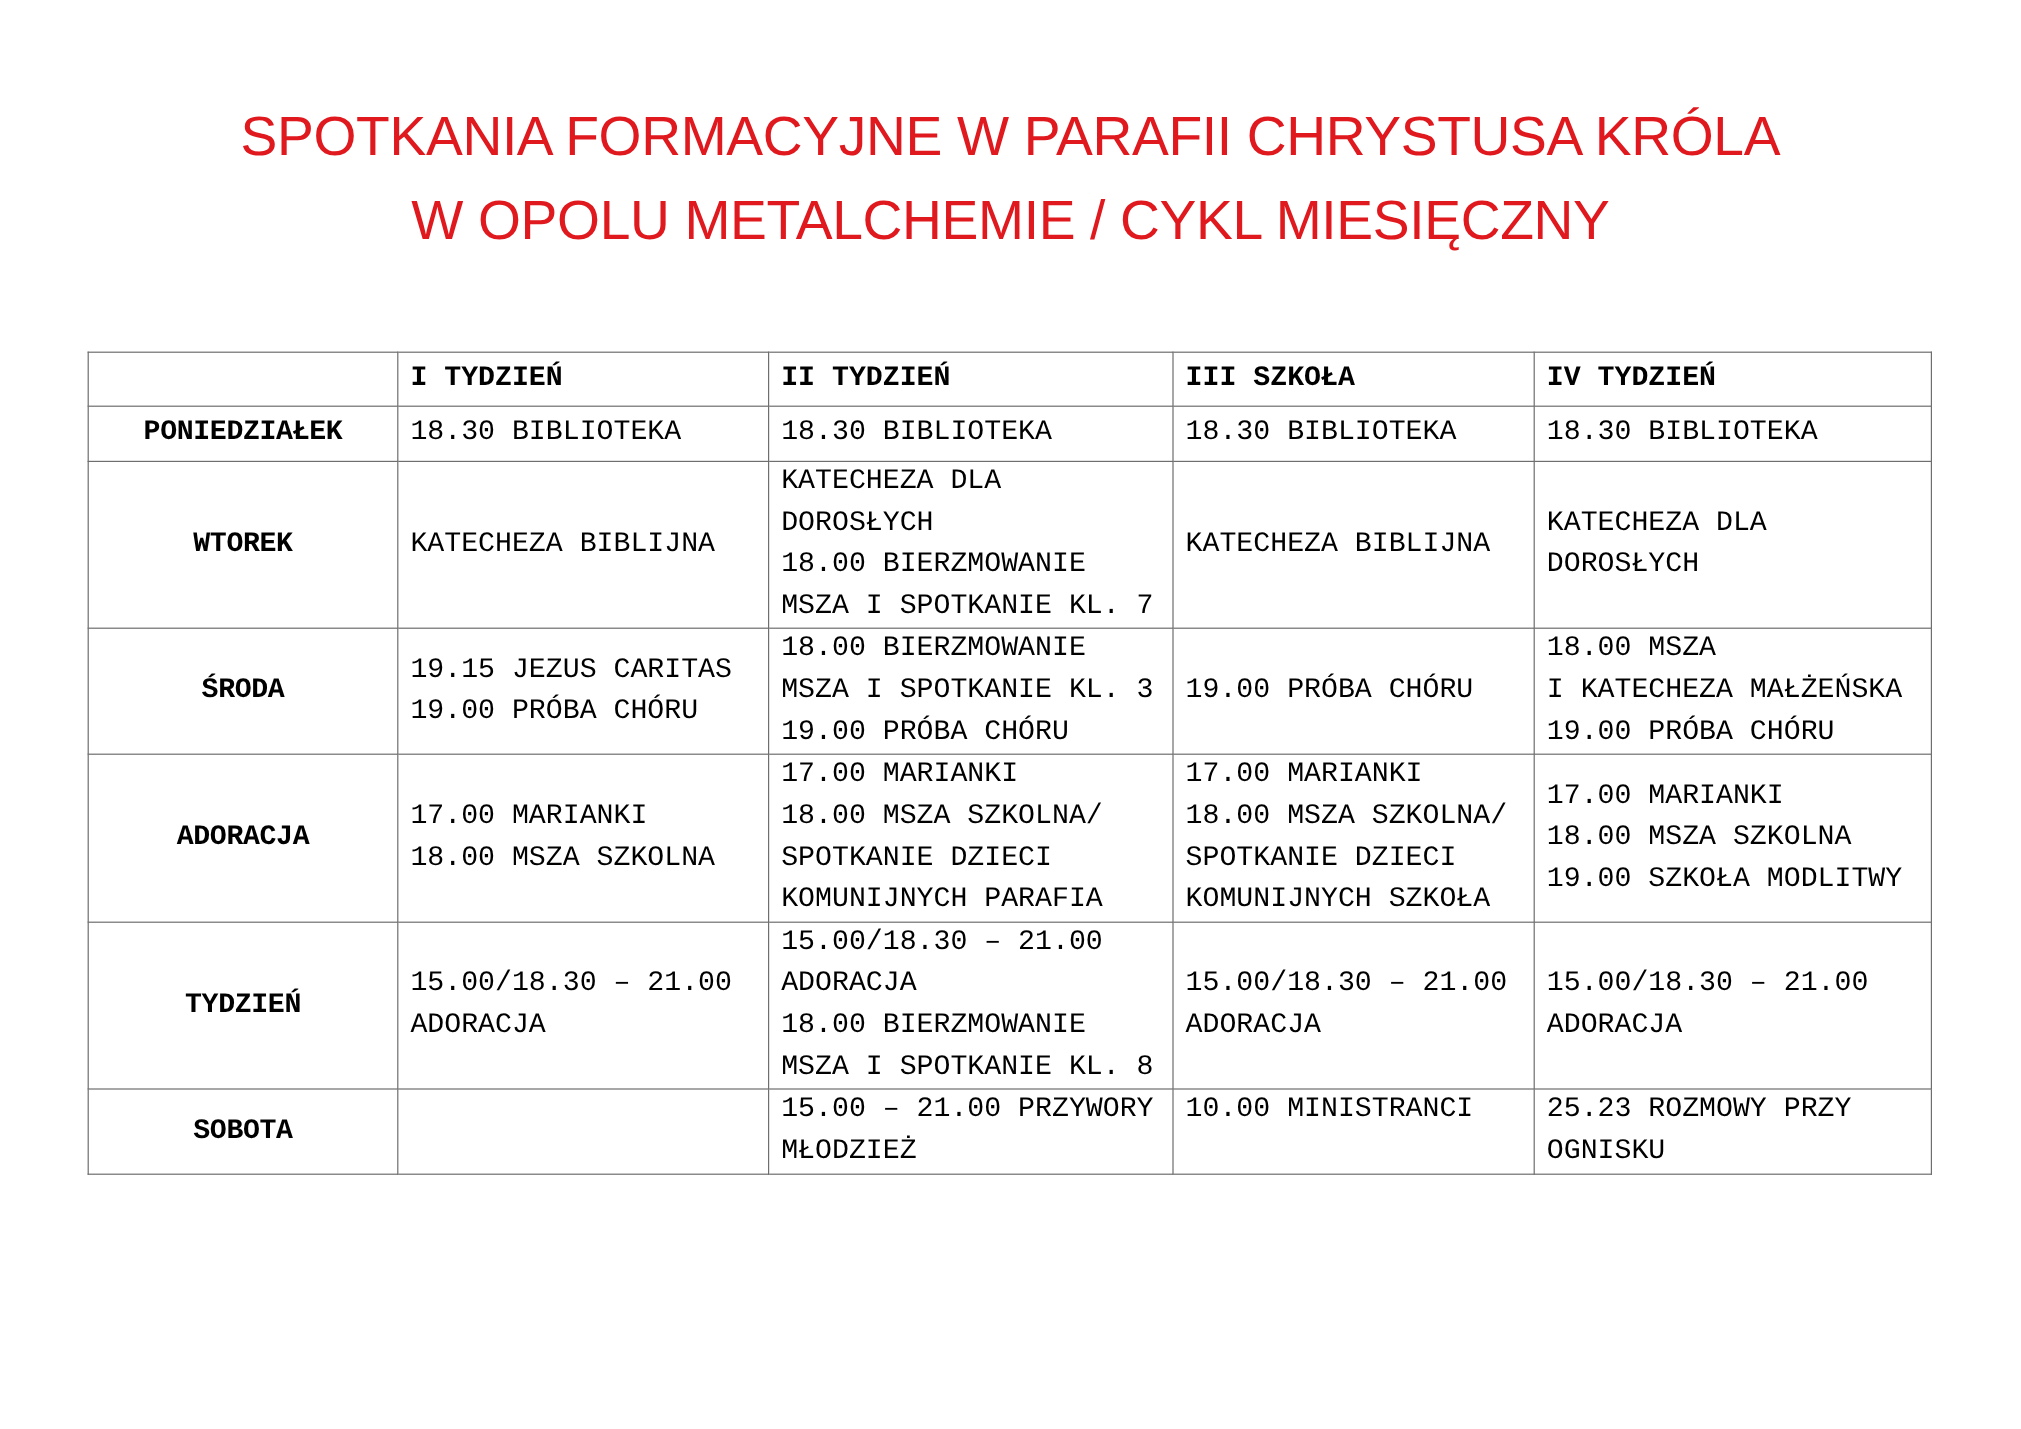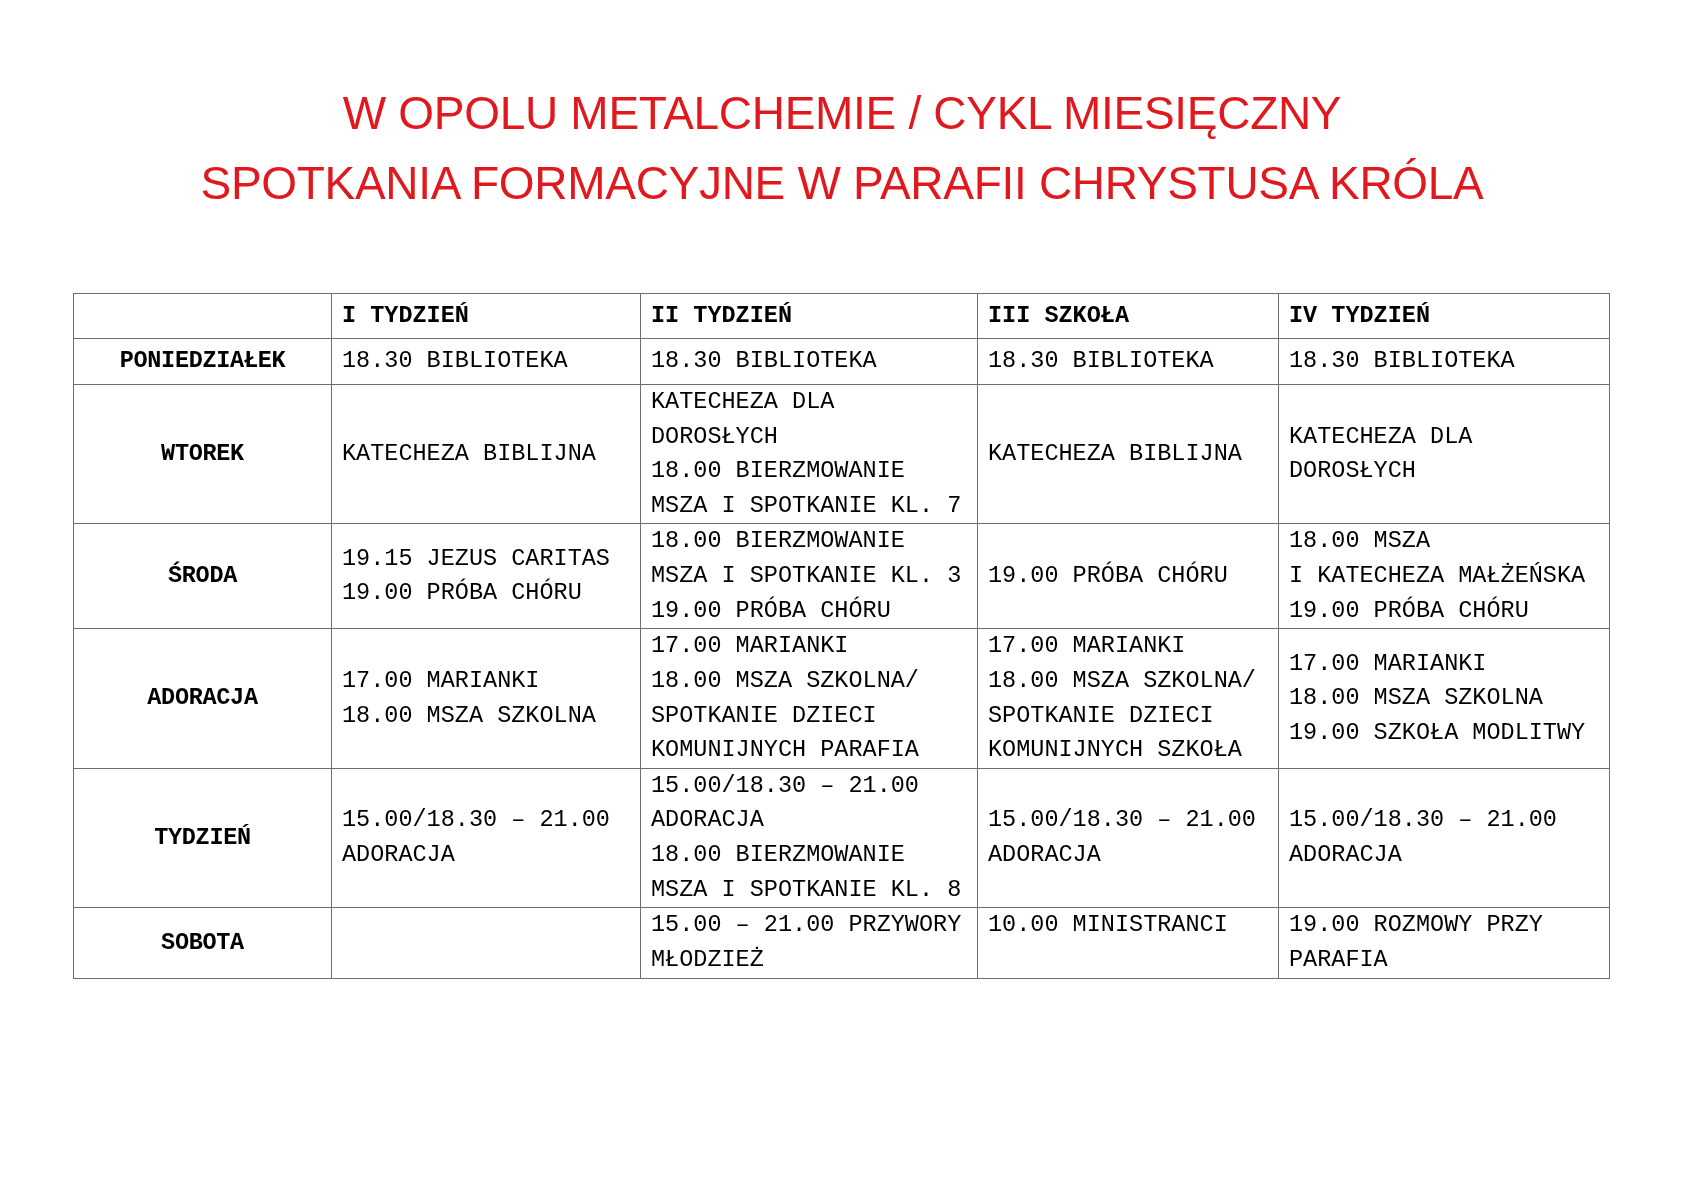--- a/index.html
+++ b/index.html
@@ -15,22 +15,22 @@
   td.day { text-align: center; font-weight: bold; font-size: 28px; letter-spacing: -0.3px; }
   td.head { font-weight: bold; font-size: 23.5px; }
   .line { display: block; white-space: nowrap; }
   td.cell { vertical-align: middle; }
   td.cell.top { vertical-align: top; margin-left: 16px; }
 </style>
 </head>
 <body>
 
 <div class="title">
+  <div>SPOTKANIA FORMACYJNE W PARAFII CHRYSTUSA KRÓLA</div>
   <div>W OPOLU METALCHEMIE / CYKL MIESIĘCZNY</div>
-  <div>SPOTKANIA FORMACYJNE W PARAFII CHRYSTUSA KRÓLA</div>
 </div>
 
 <table class="schedule">
   <colgroup>
     <col style="width:258px">
     <col style="width:309px">
     <col style="width:337px">
     <col style="width:301px">
     <col style="width:331px">
   </colgroup>
@@ -145,18 +145,18 @@
         <td class="day">SOBOTA</td>
         <td class="cell"></td>
         <td class="cell top">
           <span class="line">15.00 – 21.00 PRZYWORY</span>
           <span class="line">MŁODZIEŻ</span>
         </td>
         <td class="cell top">
           <span class="line">10.00 MINISTRANCI</span>
         </td>
         <td class="cell top">
-          <span class="line">19.00 ROZMOWY PRZY</span>
-          <span class="line">PARAFIA</span>
+          <span class="line">25.23 ROZMOWY PRZY</span>
+          <span class="line">OGNISKU</span>
         </td>
       </tr>
     </tbody>
 </table>
 
 </body></html>

